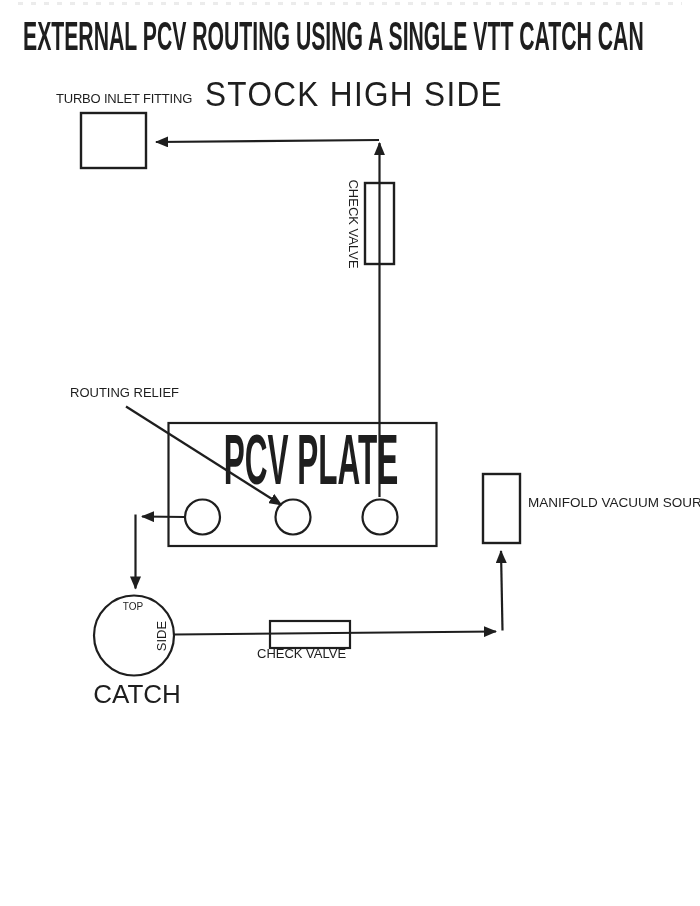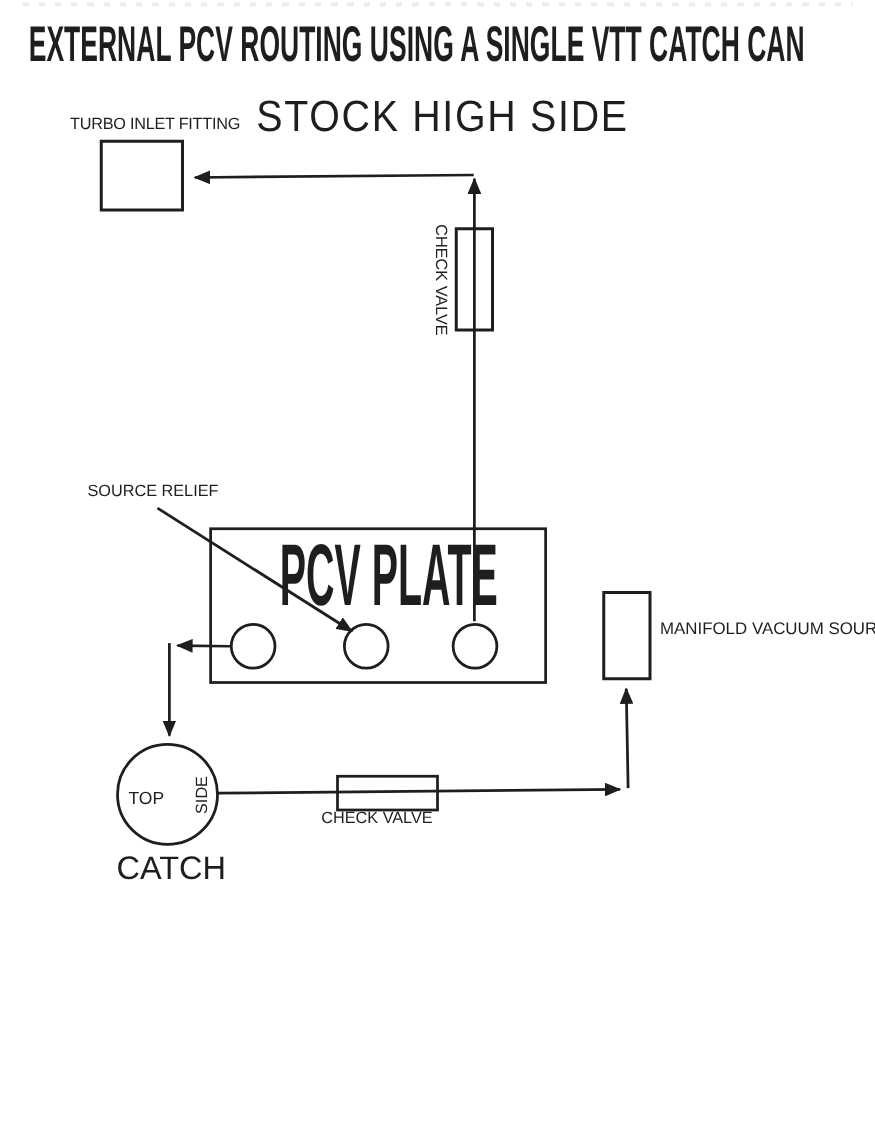--- a/index.html
+++ b/index.html
@@ -23,21 +23,21 @@
   }
   .small-label{font-size:13px;line-height:14px;}
   .lbl-turbo{left:56px;top:92px;letter-spacing:-0.2px;}
   .lbl-vacuum{left:70px;top:386px;}
   .lbl-manifold{left:528px;top:496px;font-size:13.5px;}
   .lbl-cv-bottom{left:257px;top:647px;}
   .lbl-cv-top{
     left:353px;top:224px;
     transform:translate(-50%,-50%) rotate(90deg);
   }
-  .lbl-top-port{left:117px;top:606px;font-size:14px;transform:translate(-50%,-50%);margin-top:32px;}
+  .lbl-top-port{left:133px;top:606px;font-size:10px;transform:translate(-50%,-50%);}
   .lbl-side-port{
     left:161px;top:636px;font-size:13px;
     transform:translate(-50%,-50%) rotate(-90deg);
   }
   .pcv-text{
     left:311px;top:460px;font-size:70px;line-height:70px;font-weight:bold;
     transform:translate(-50%,-50%) scaleX(.45);
   }
   .catch-can-label{
     left:137px;top:679px;font-size:26px;line-height:31px;
@@ -83,21 +83,21 @@
     <rect x="483" y="474" width="37" height="69" fill="#ffffff" stroke="#1e1e1e" stroke-width="2.4"></rect>
   </svg>
 
   <div class="abs title">EXTERNAL PCV ROUTING USING  A SINGLE VTT CATCH CAN</div>
   <div class="abs subtitle">STOCK HIGH SIDE</div>
 
   <div class="abs small-label lbl-turbo">TURBO INLET FITTING</div>
 
   <div class="abs small-label lbl-cv-top">CHECK VALVE</div>
 
-  <div class="abs small-label lbl-vacuum">SOURCE RELIEF</div>
+  <div class="abs small-label lbl-vacuum">ROUTING RELIEF</div>
 
   <div class="abs pcv-text">PCV PLATE</div>
 
   <div class="abs small-label lbl-manifold">MANIFOLD VACUUM SOURCE</div>
 
   <div class="abs lbl-top-port">TOP</div>
 
   <div class="abs lbl-side-port">SIDE</div>
 
   <div class="abs small-label lbl-cv-bottom">CHECK VALVE</div>

